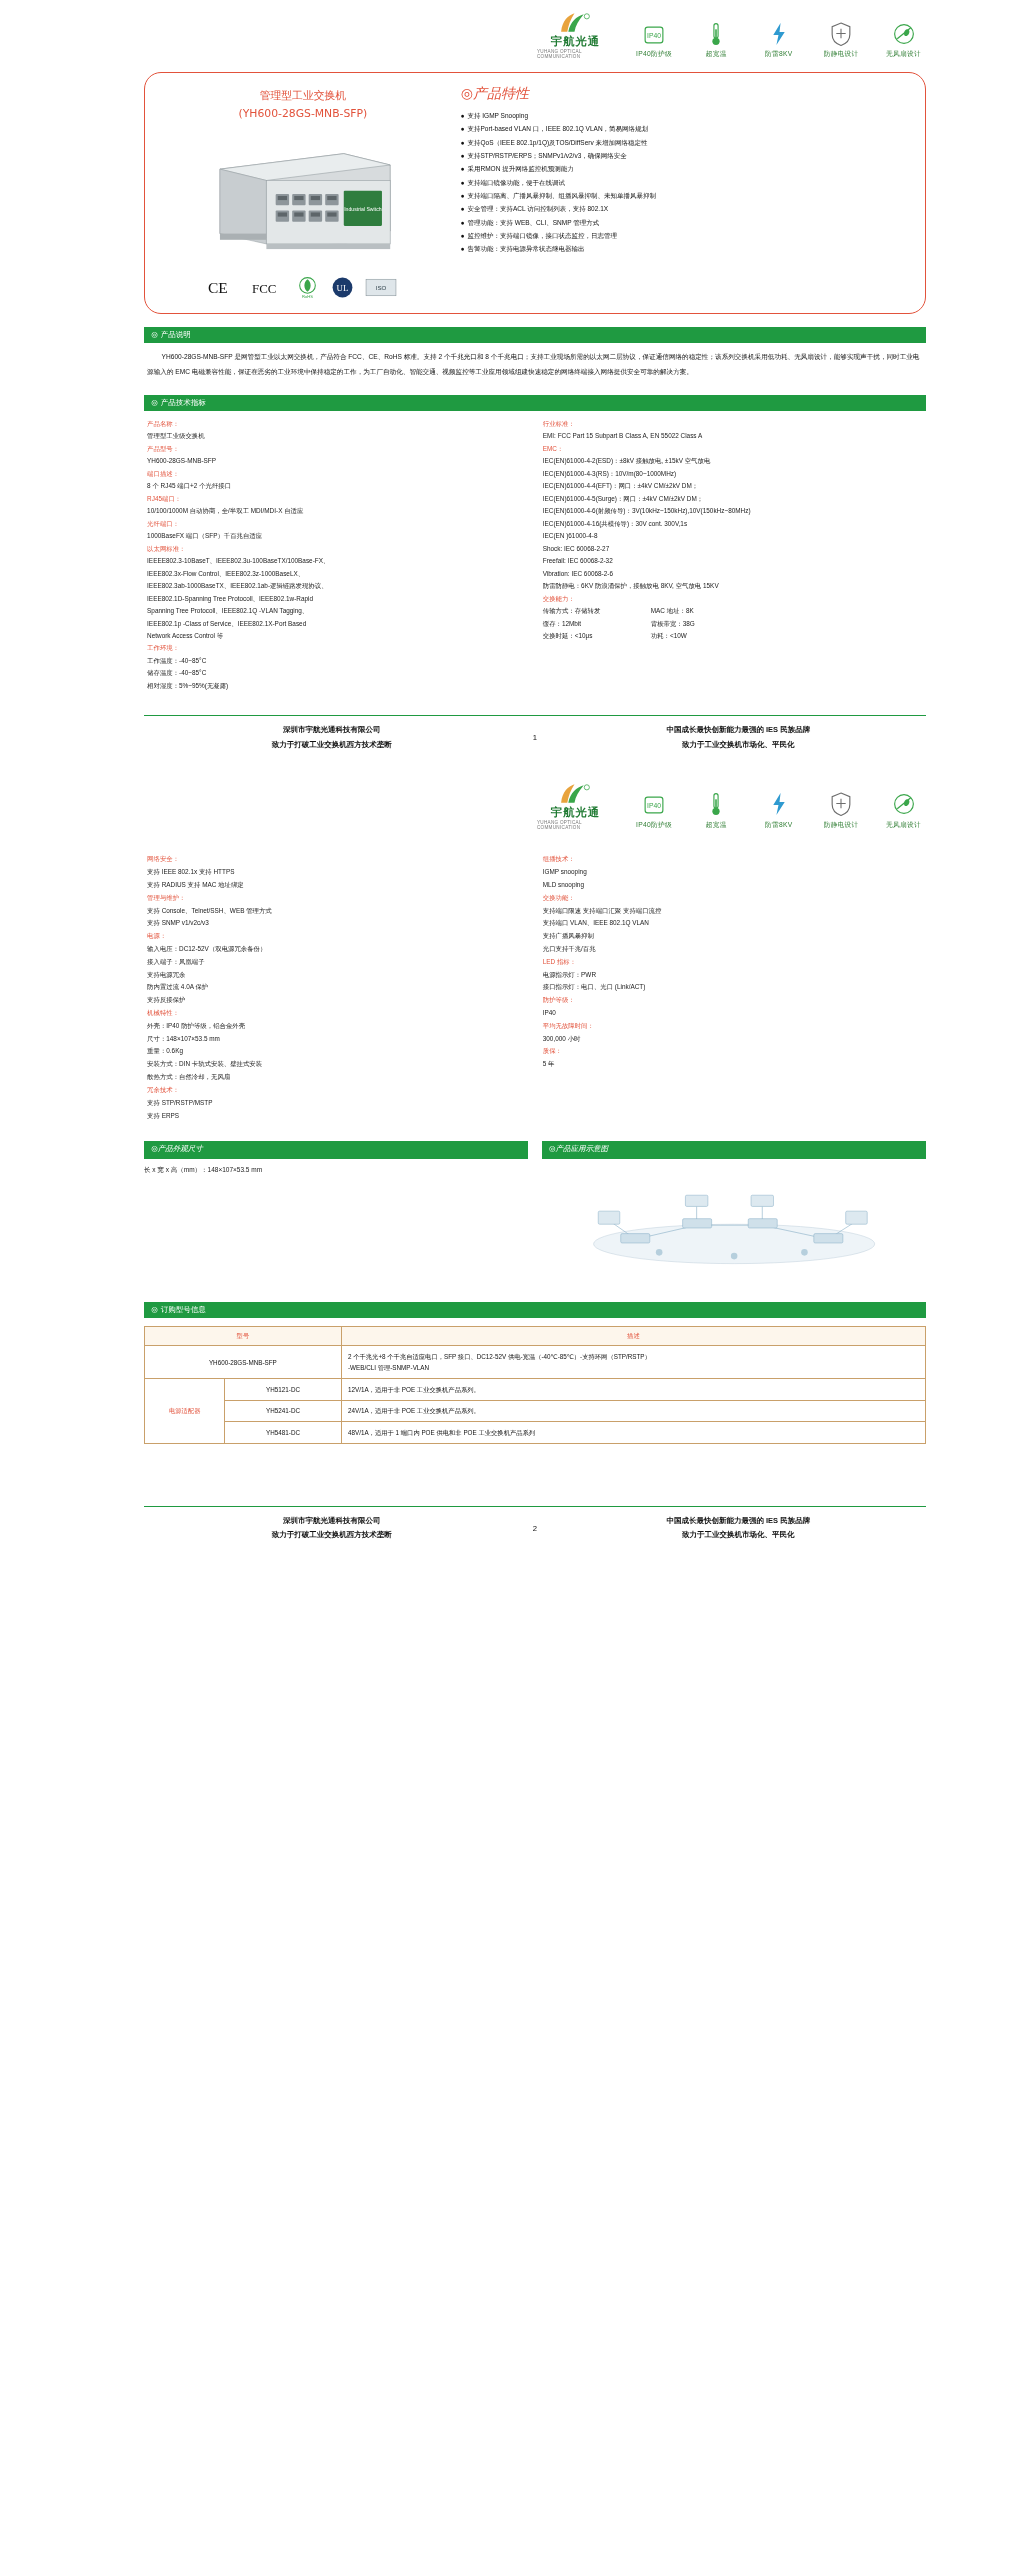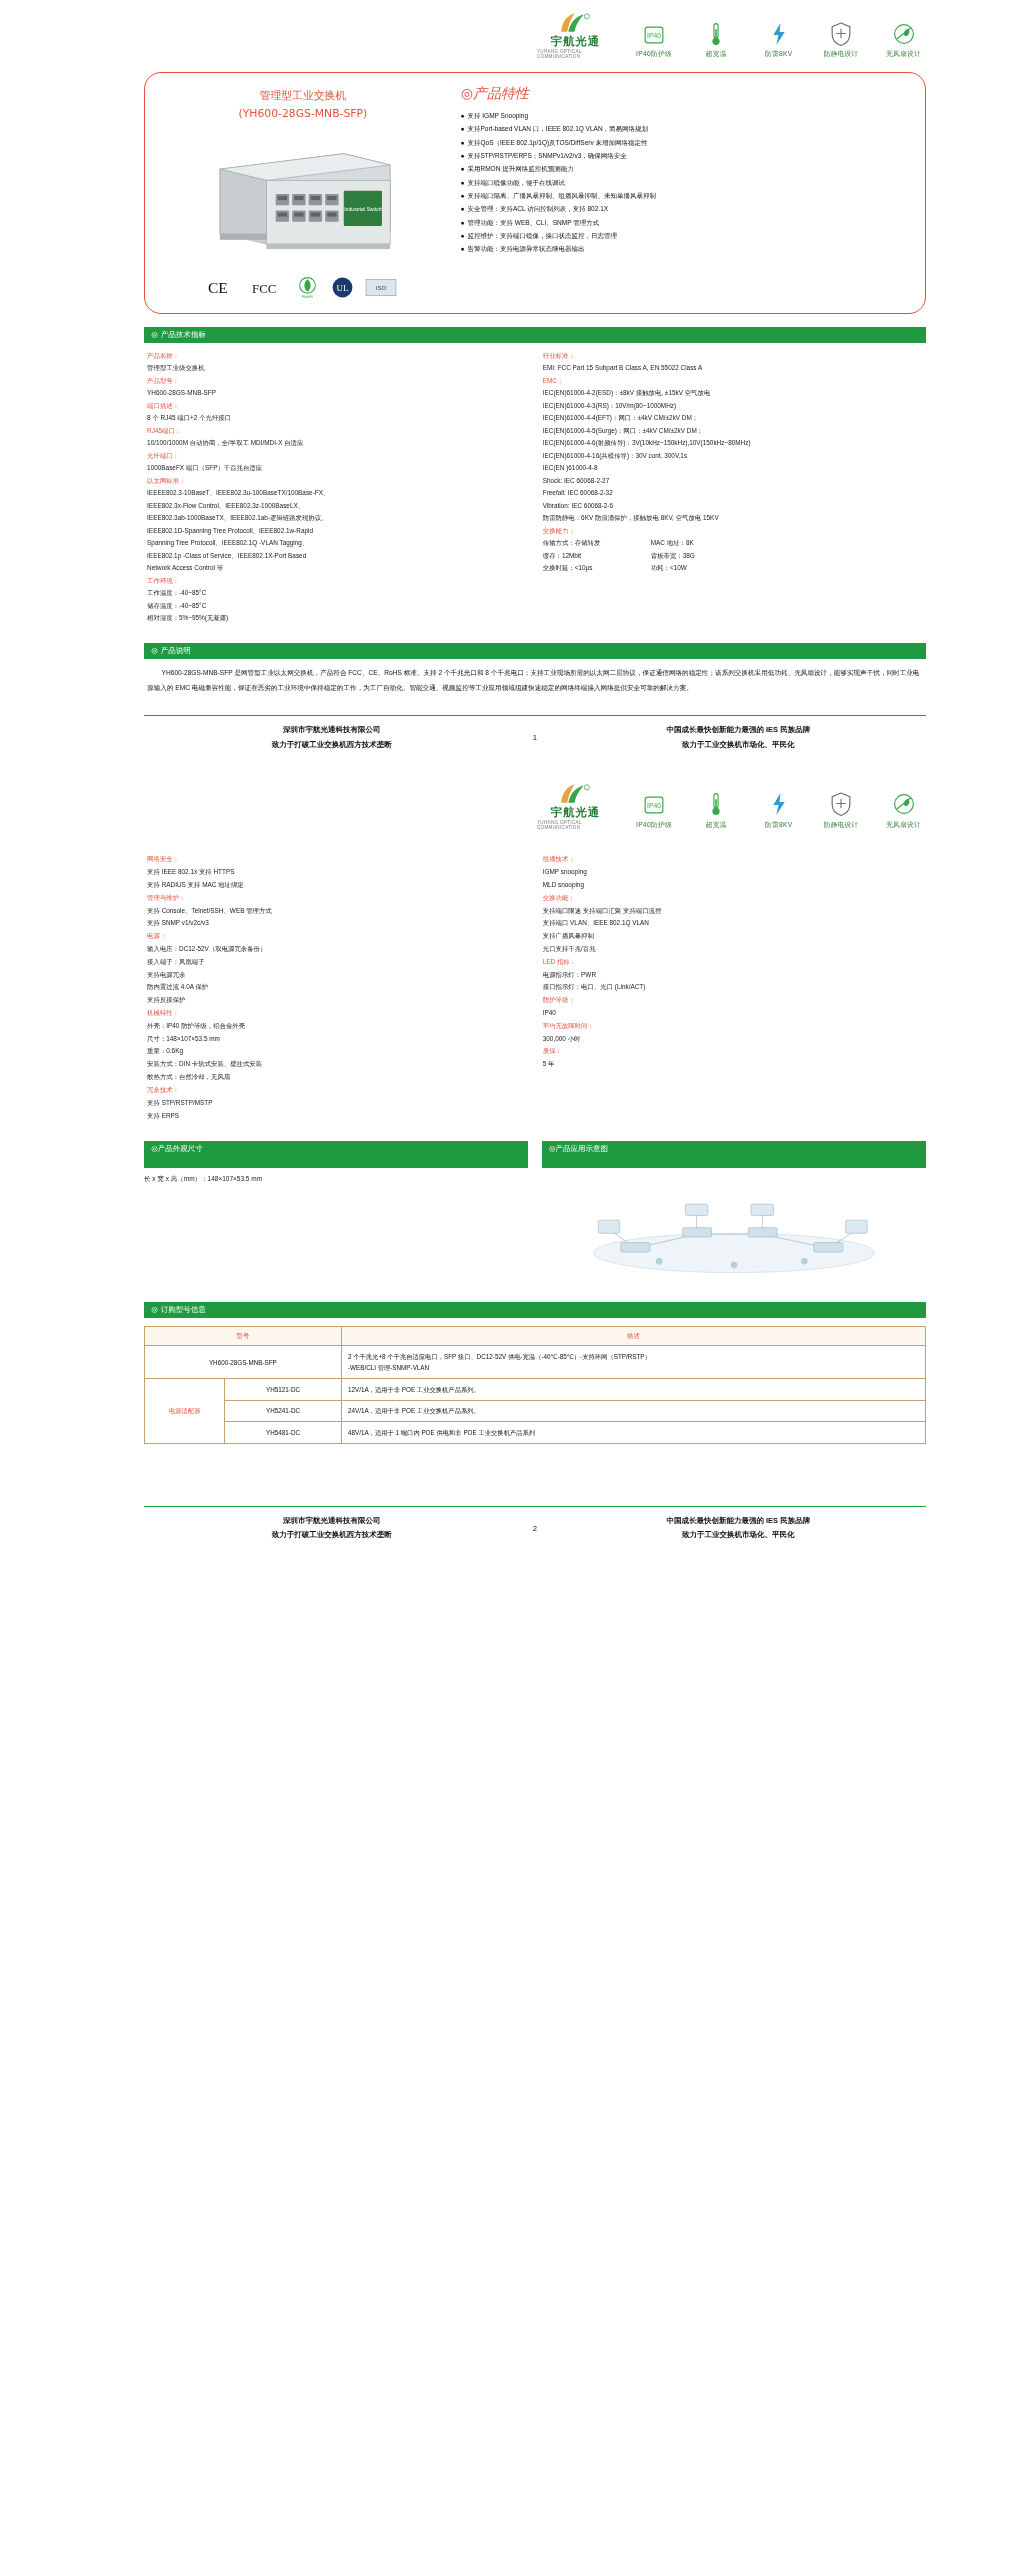--- a/index.html
+++ b/index.html
@@ -46,21 +46,21 @@
   
   .footer{display:flex;align-items:center;justify-content:center;margin:17.5px 120px 0 120px;border-top:1px solid #1f9a41;padding-top:7.2px;}
   .footer .fcol{width:48%;text-align:center;font-size:7.5px;font-weight:bold;line-height:1.9;color:#111;}
   .footer .pno{width:4%;text-align:center;font-size:7.7px;color:#111;}
 
   
   .two{display:flex;gap:15.5px;padding:7.2px 3.1px 5.2px 3.1px;}
   .two .col{width:50%;font-size:6.4px;line-height:2.0;}
 
   .dualhead{display:flex;margin:13.4px 120px 0 120px;gap:13.4px;}
-  .dualhead .h{background:#1f9a41;color:#fff;height:27px;line-height:15.5px;font-size:7.5px;padding:0 7.2px;box-sizing:border-box;}
+  .dualhead .h{background:#1f9a41;color:#fff;height:18px;line-height:15.5px;font-size:7.5px;padding:0 7.2px;box-sizing:border-box;font-style:italic;}
   .dualbody{display:flex;margin:0 120px;gap:13.4px;}
   .dualbody .b{padding-top:7.2px;font-size:6.5px;}
 
   
   table.ord{border-collapse:collapse;width:100%;font-size:6.3px;margin-top:8.2px;}
   table.ord th{background:#fdf6ec;color:#e2523b;border:0.5px solid #c9a06a;font-weight:normal;height:16.5px;}
   table.ord td{border:0.5px solid #c9a06a;padding:4.6px 6.2px;line-height:1.8;color:#111;}
   table.ord td.mid{text-align:center;}
   table.ord td.red{color:#e2523b;text-align:center;}
   .schem{height:108px;display:flex;align-items:center;justify-content:center;}
@@ -207,20 +207,27 @@
             <li><span class="b">●</span><span>采用RMON 提升网络监控机预测能力</span></li>
             <li><span class="b">●</span><span>支持端口镜像功能，便于在线调试</span></li>
             <li><span class="b">●</span><span>支持端口隔离、广播风暴抑制、组播风暴抑制、未知单播风暴抑制</span></li>
             <li><span class="b">●</span><span>安全管理：支持ACL 访问控制列表，支持 802.1X</span></li>
             <li><span class="b">●</span><span>管理功能：支持 WEB、CLI、SNMP 管理方式</span></li>
             <li><span class="b">●</span><span>监控维护：支持端口镜像，接口状态监控，日志管理</span></li>
             <li><span class="b">●</span><span>告警功能：支持电源异常状态继电器输出</span></li>
           </ul>
       </div>
     </div>
+  </div>
+
+  <div class="sec">
+    <div class="sechead">
+      <span class="lead">◎</span><span>产品说明</span>
+    </div>
+    <div class="para">YH600-28GS-MNB-SFP 是网管型工业以太网交换机，产品符合 FCC、CE、RoHS 标准。支持 2 个千兆光口和 8 个千兆电口；支持工业现场所需的以太网二层协议，保证通信网络的稳定性；该系列交换机采用低功耗、无风扇设计，能够实现声干扰，同时工业电源输入的 EMC 电磁兼容性能，保证在恶劣的工业环境中保持稳定的工作，为工厂自动化、智能交通、视频监控等工业应用领域组建快速稳定的网络终端接入网络提供安全可靠的解决方案。</div>
   </div>
 
   <div class="sec">
     <div class="sechead">
       <span class="lead">◎</span><span>产品技术指标</span>
     </div>
     <div class="spec">
       <div class="col" id="spec-left">
           <div class="k kv">产品名称：</div>
           <div>管理型工业级交换机</div>
@@ -268,27 +275,20 @@
           <div class="subtab">
             <span class="c1">缓存：12Mbit</span>
             <span>背板带宽：38G</span>
           </div>
           <div class="subtab">
             <span class="c1">交换时延：&lt;10μs</span>
             <span>功耗：&lt;10W</span>
           </div>
         </div>
     </div>
-  </div>
-
-  <div class="sec">
-    <div class="sechead">
-      <span class="lead">◎</span><span>产品说明</span>
-    </div>
-    <div class="para">YH600-28GS-MNB-SFP 是网管型工业以太网交换机，产品符合 FCC、CE、RoHS 标准。支持 2 个千兆光口和 8 个千兆电口；支持工业现场所需的以太网二层协议，保证通信网络的稳定性；该系列交换机采用低功耗、无风扇设计，能够实现声干扰，同时工业电源输入的 EMC 电磁兼容性能，保证在恶劣的工业环境中保持稳定的工作，为工厂自动化、智能交通、视频监控等工业应用领域组建快速稳定的网络终端接入网络提供安全可靠的解决方案。</div>
   </div>
 
   <div class="footer">
     <div class="fcol">
       <div>深圳市宇航光通科技有限公司</div>
       <div>致力于打破工业交换机西方技术垄断</div>
     </div>
     <div class="pno">1</div>
     <div class="fcol">
       <div>中国成长最快创新能力最强的 IES 民族品牌</div>
@@ -444,21 +444,21 @@
           <g fill="#b6cfdd">
             <circle cx="250" cy="168" r="7"></circle>
               <circle cx="410" cy="176" r="7"></circle>
               <circle cx="560" cy="168" r="7"></circle>
           </g>
         </svg>
       </div>
     </div>
   </div>
 
-  <div class="sec" style="margin-top:19px;">
+  <div class="sec" style="margin-top:28px;">
     <div class="sechead">
       <span class="lead">◎</span><span>订购型号信息</span>
     </div>
     <table class="ord">
       <thead>
         <tr>
           <th colspan="2" style="width:170px">型号</th>
           <th>描述</th>
         </tr>
       </thead>

